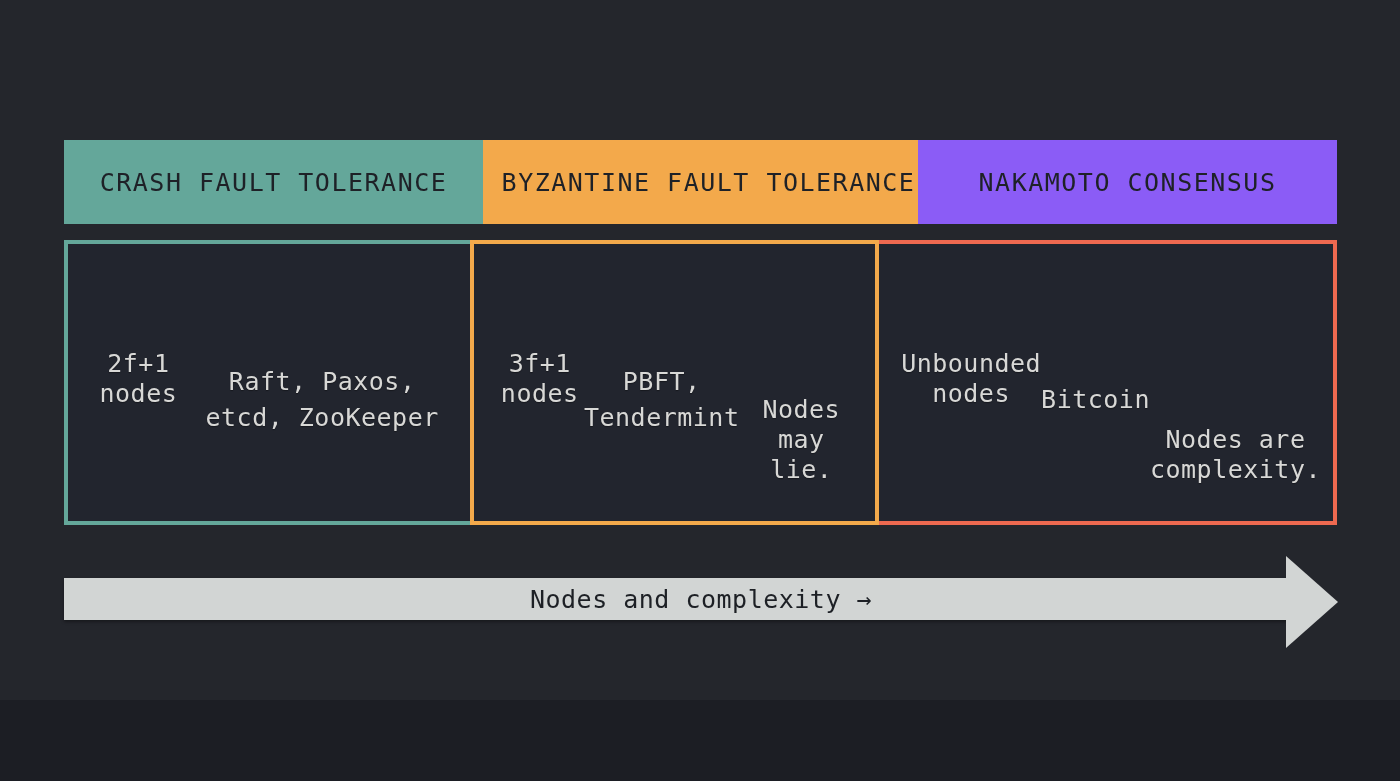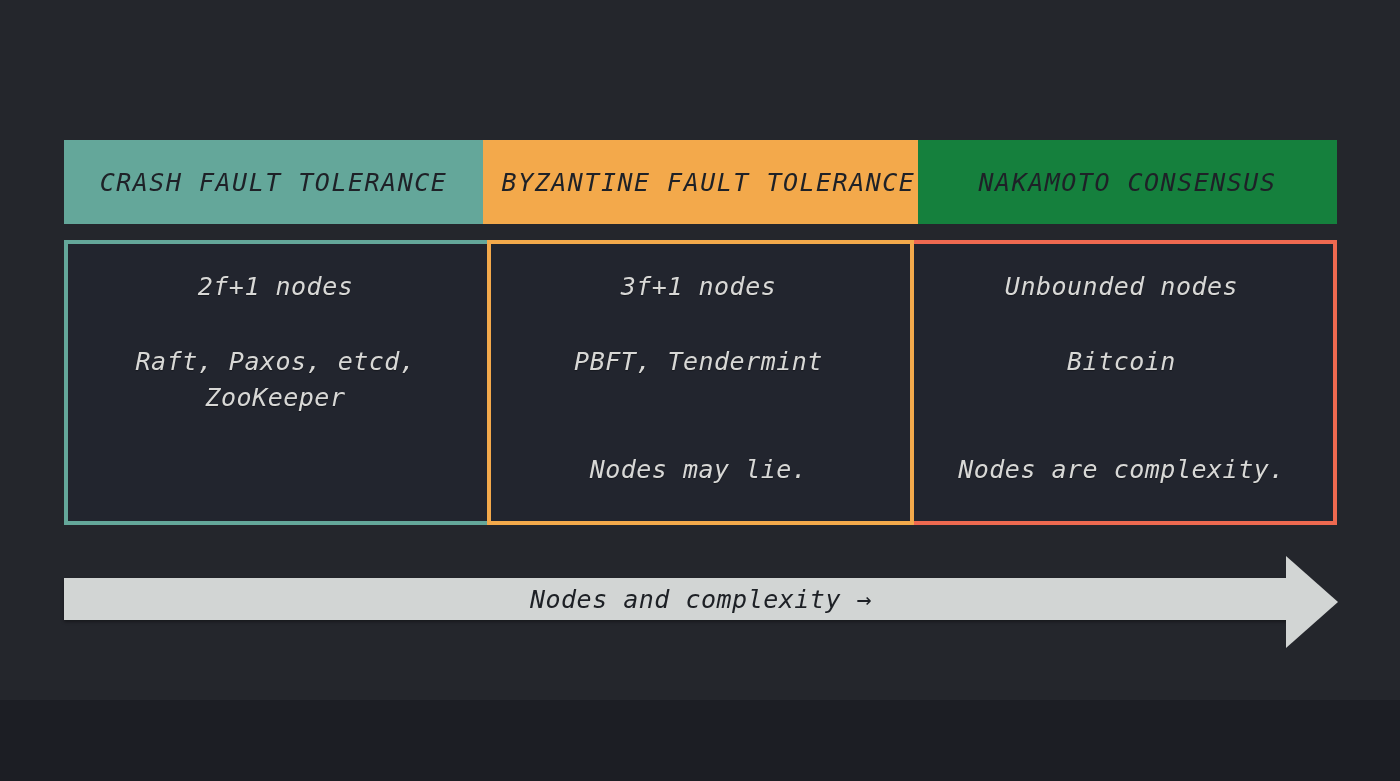--- a/index.html
+++ b/index.html
@@ -4,21 +4,20 @@
 <style>
   * { margin: 0; padding: 0; box-sizing: border-box; }
   html, body { background: #1c1e24; }
   .page {
     position: relative;
     width: 1400px;
     height: 700px;
     background: #24262c;
     font-family: "DejaVu Sans Mono", "Liberation Mono", monospace;
     overflow: hidden;
-    font-style: italic;
   }
   .table {
     position: absolute;
     left: 64px;
     top: 140px;
     width: 1273px;
   }
   .header-row { display: flex; width: 100%; }
   .header-cell {
     flex: 1 1 0;
@@ -31,24 +30,24 @@
     font-weight: 500;
     color: #1e2127;
   }
   .body-row { display: flex; width: 100%; margin-top: 16px; }
   .body-cell {
     flex: 1 1 0;
     height: 285px;
     background: #22252e;
     border: 4px solid;
     display: flex;
-    flex-direction: column;
+    flex-direction: row;
     align-items: center;
     text-align: center;
-    padding: 28px 26px 36px 22px;
+    padding: 28px 12px 36px 22px;
     font-size: 25px;
     letter-spacing: 0.5px;
     color: #d8d8d6;
     text-shadow: 0 1px 1px rgba(0,0,0,0.35);
   }
   .body-cell.first  { border-right: none; }
   .body-cell.last   { border-left: none; }
   .cell-nodes { line-height: 30px; }
   .cell-examples { line-height: 36px; margin-top: 42px; }
   .cell-assumption { line-height: 30px; margin-top: auto; }
@@ -91,21 +90,21 @@
 </head>
 <body>
 
 <div class="page">
 
   <div class="table">
 
     <div class="header-row">
       <div class="header-cell" style="background: rgb(100, 167, 154);">CRASH FAULT TOLERANCE</div>
       <div class="header-cell" style="background: rgb(243, 169, 75); padding-left: 16px;">BYZANTINE FAULT TOLERANCE</div>
-      <div class="header-cell" style="background: #15803d;">NAKAMOTO CONSENSUS</div>
+      <div class="header-cell" style="background: #8b5cf6;">NAKAMOTO CONSENSUS</div>
     </div>
 
     <div class="body-row">
 
       <div class="body-cell first" style="border-color: rgb(100, 167, 154);">
         <div class="cell-nodes">2f+1 nodes</div>
         <div class="cell-examples">Raft, Paxos, etcd, ZooKeeper</div>
       </div>
 
       <div class="body-cell" style="border-color: rgb(243, 169, 75);">

